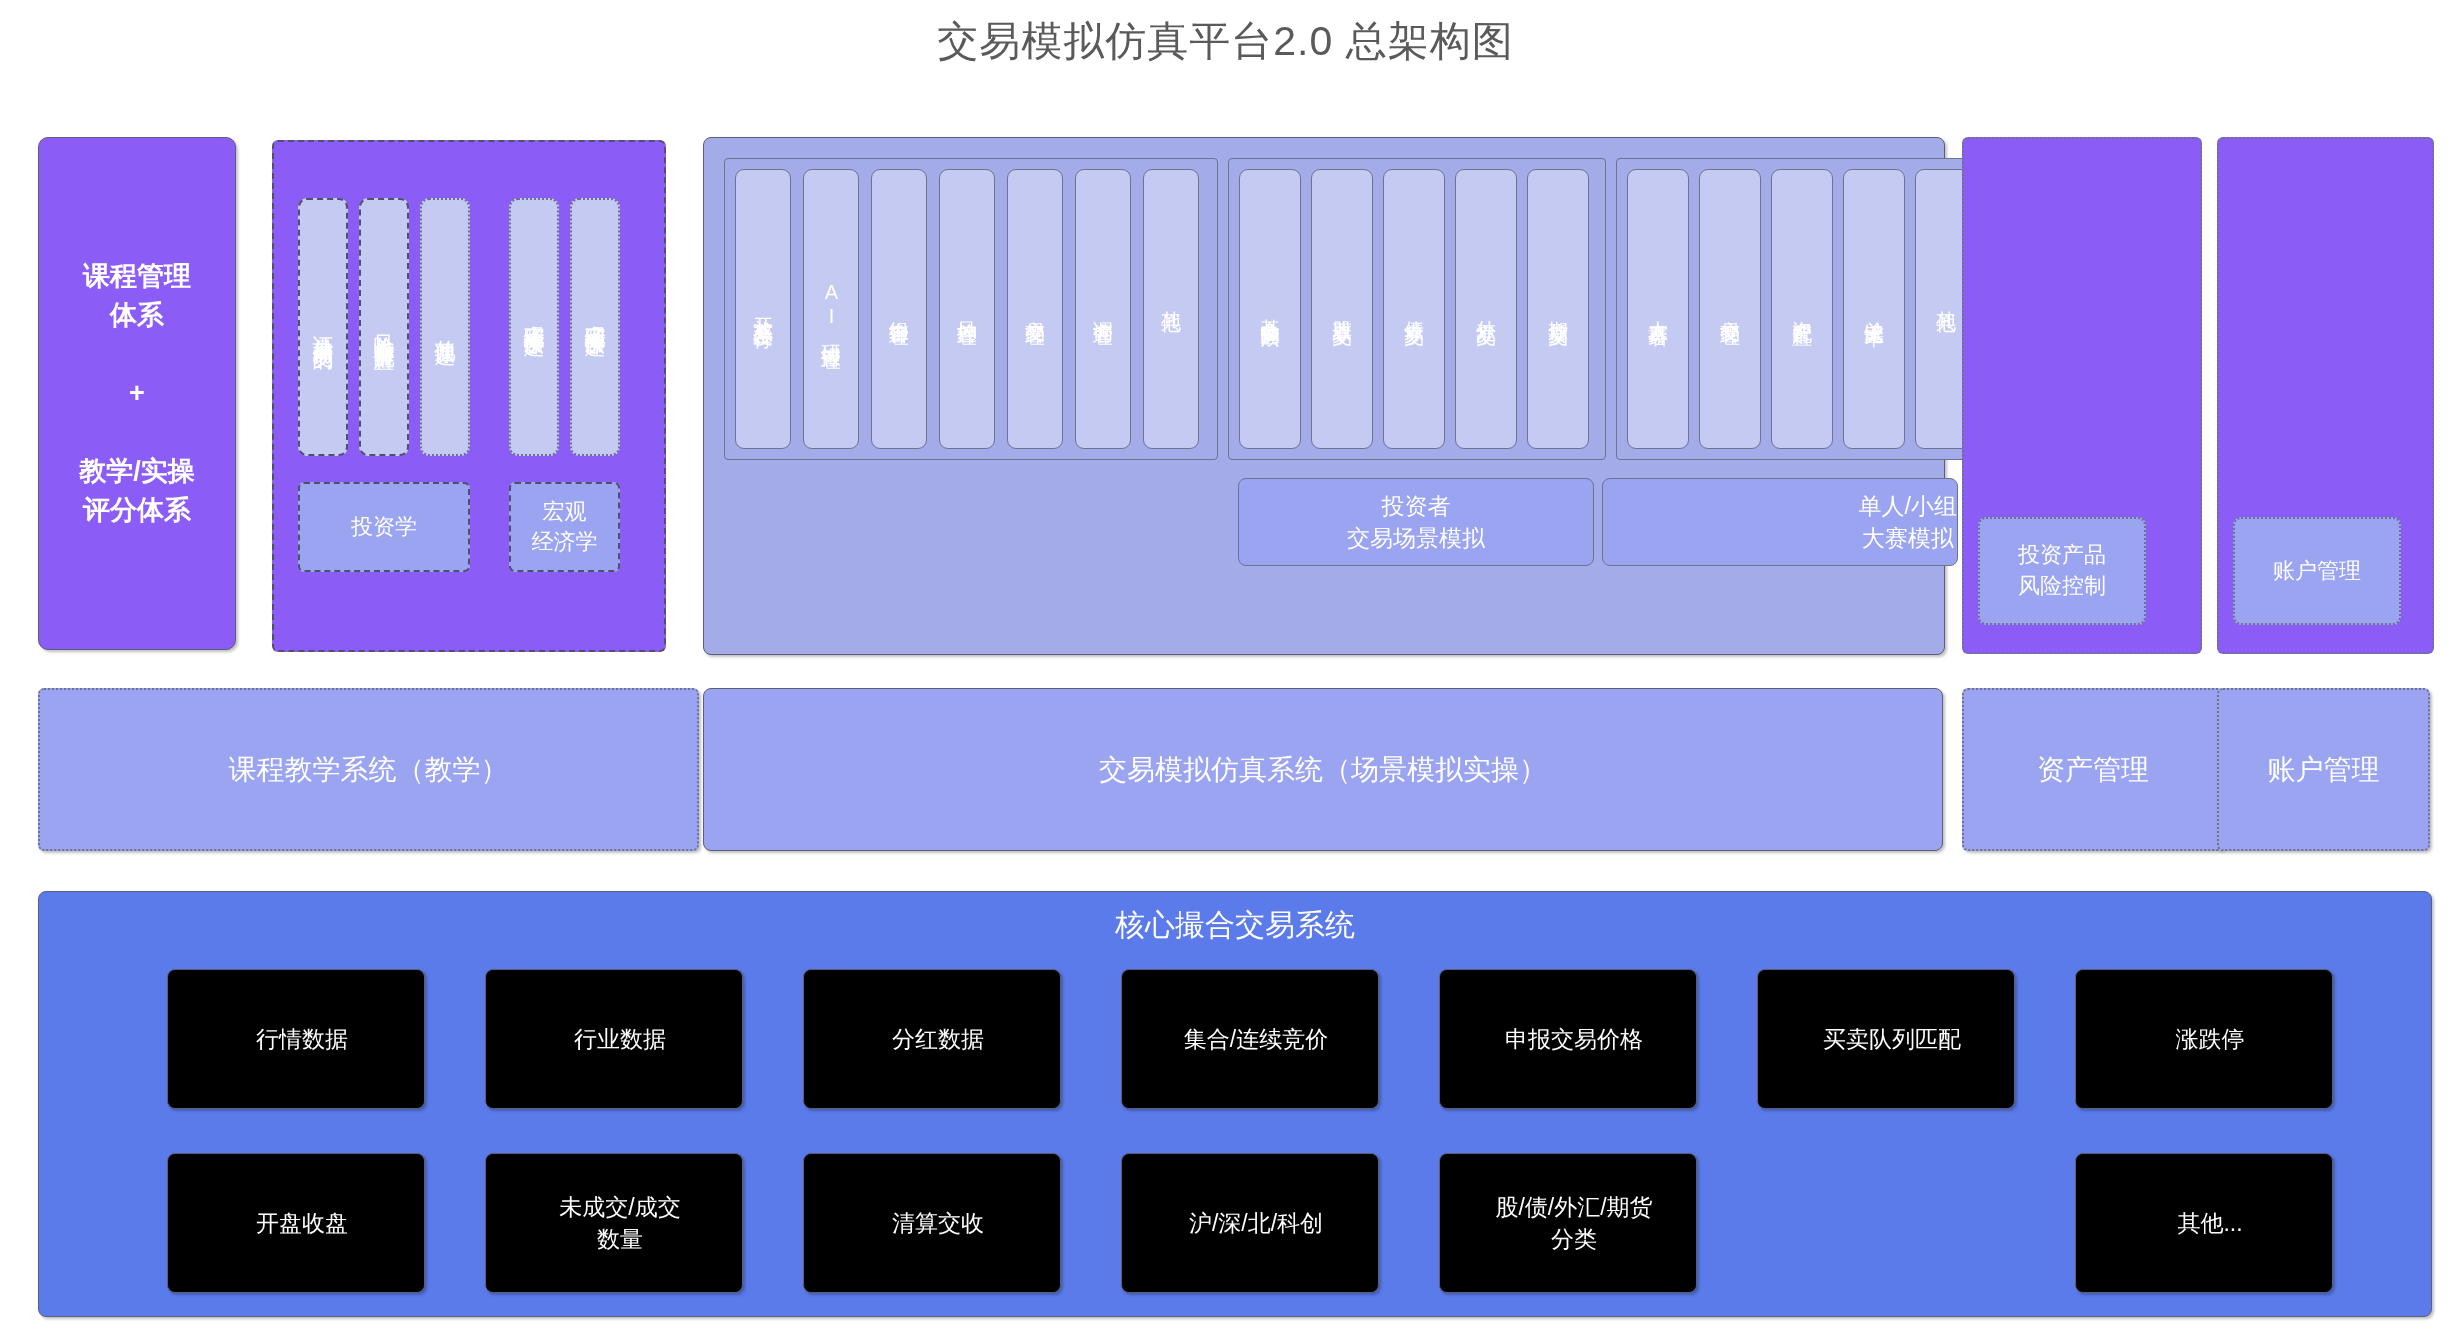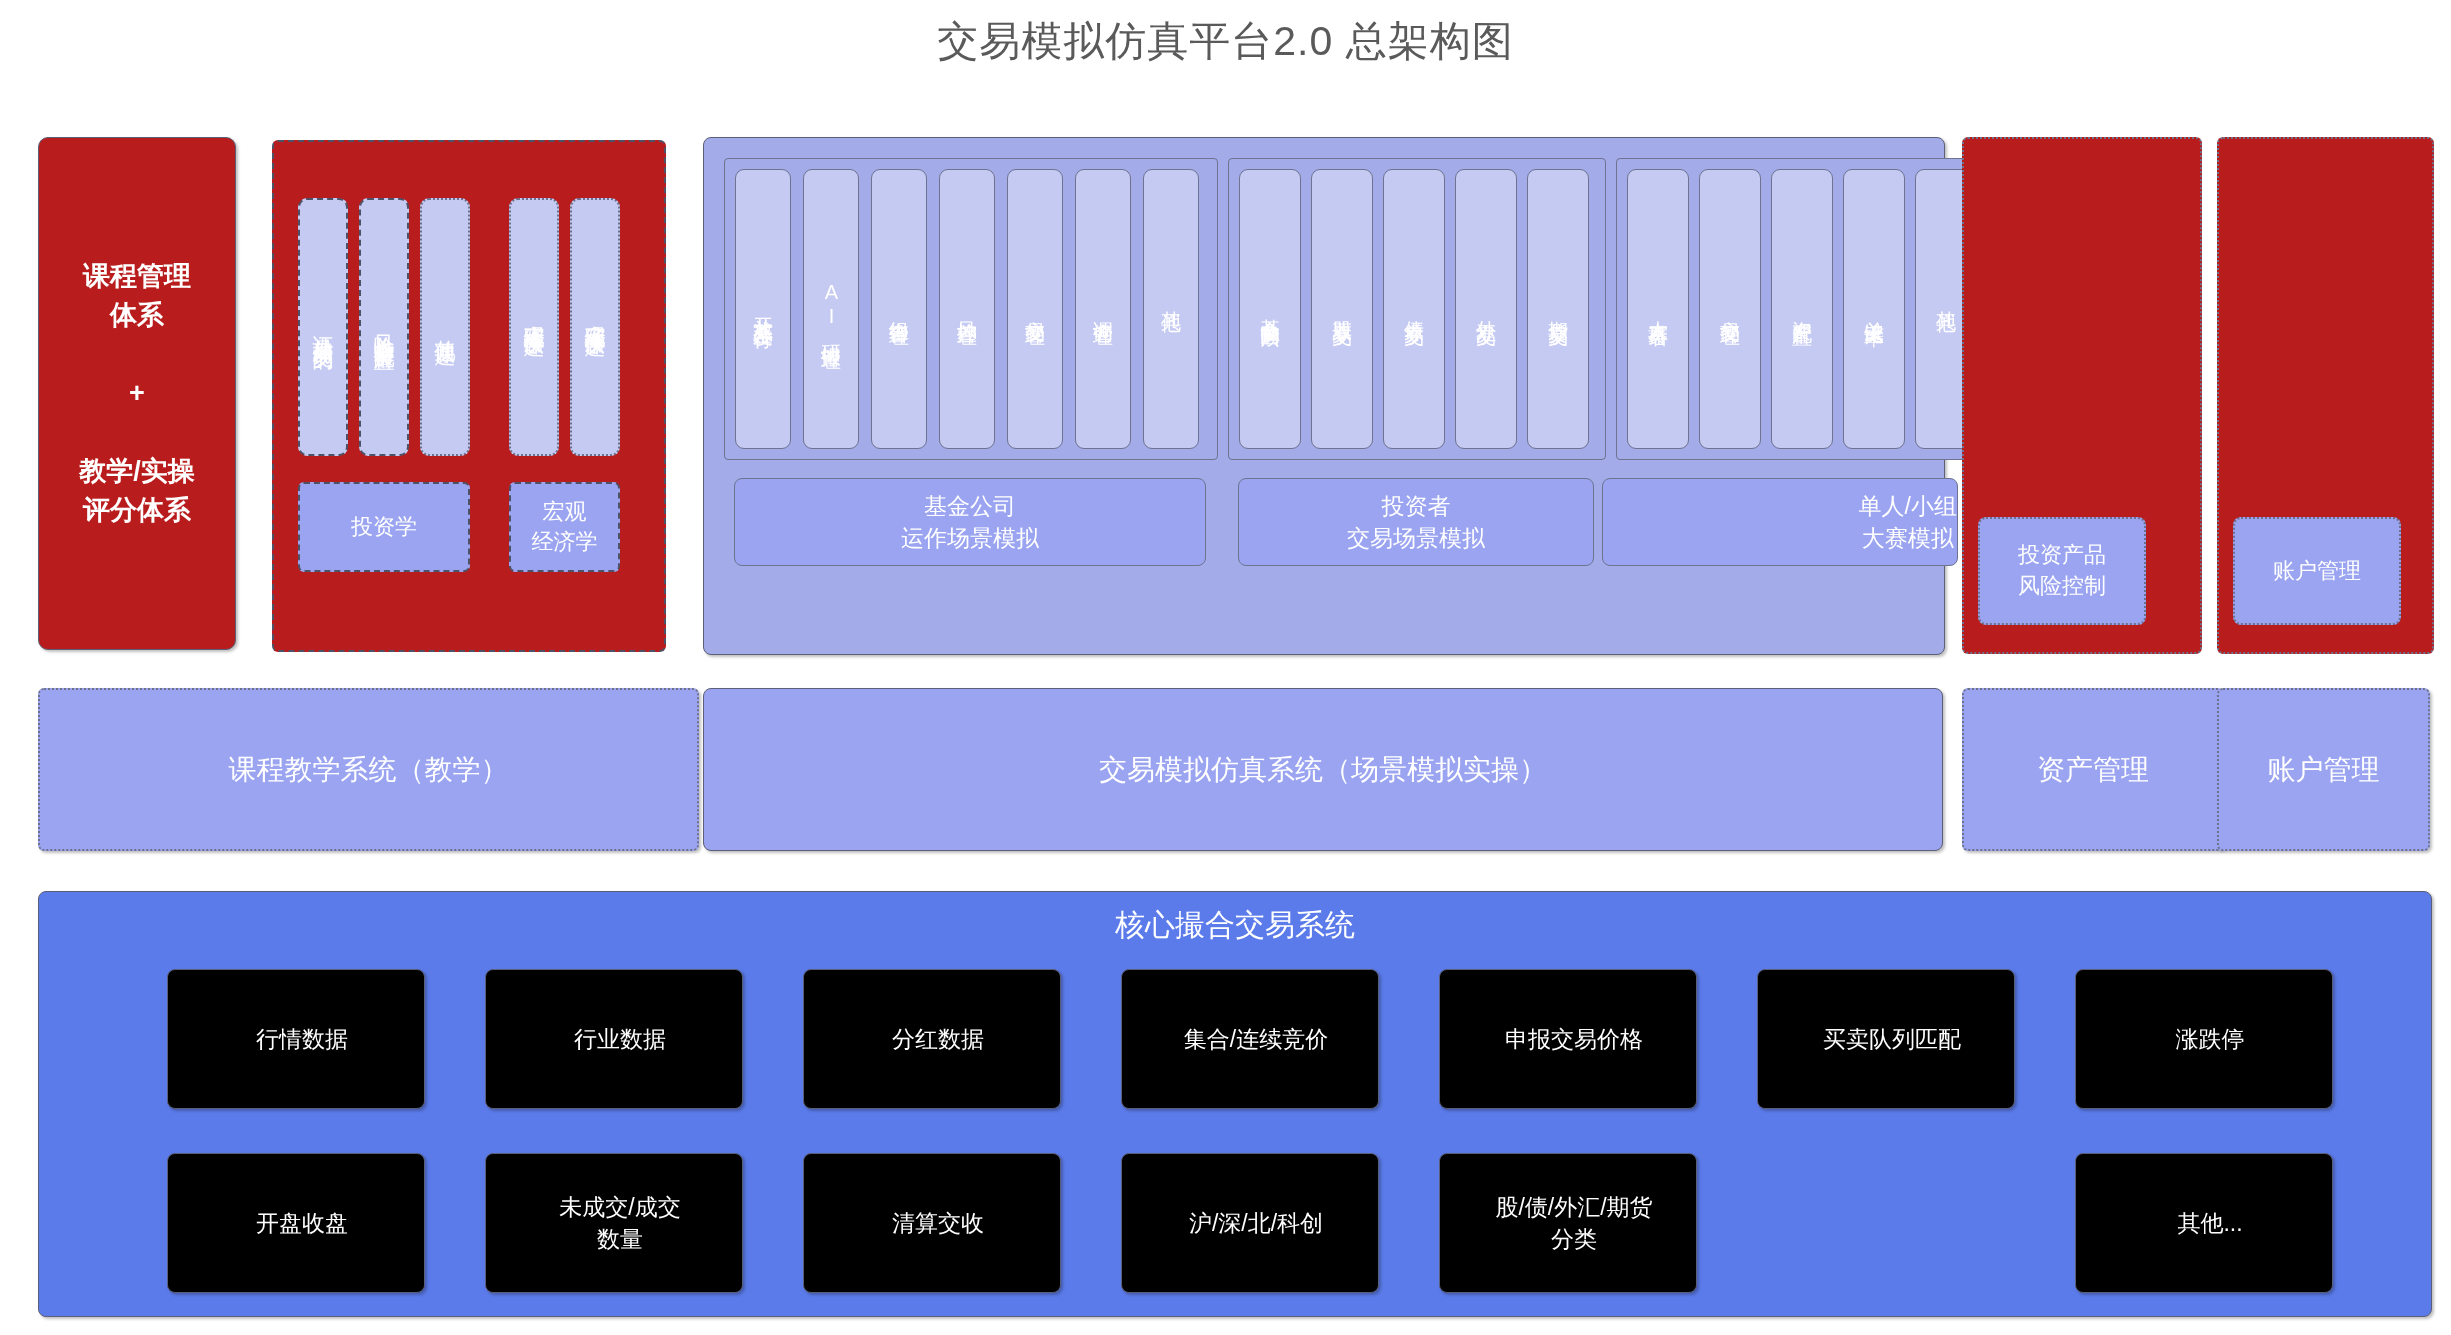--- a/index.html
+++ b/index.html
@@ -17,21 +17,21 @@
     text-align:center;
     font-size:41px;color:#5a5a5a;letter-spacing:1px;
     font-weight:400;
   }
 
   
   .bx{box-sizing:border-box;display:flex;align-items:center;justify-content:center;text-align:center;}
   .sh{box-shadow:2px 2px 3px rgba(0,0,0,0.25);}
 
   
-  .c-lavender{background:#b91c1c;}      
+  .c-lavender{background:#8b5cf6;}      
   .c-light{background:#c5caf2;}         
   .c-mid{background:#a3abe8;}           
   .c-periwinkle{background:#9aa4f0;}    
   .c-core{background:#5b7bea;}          
   .c-corechip{background:#000000;padding-left:12px;}      
 
   .b-solid{border:1.6px solid #5b5f77;}
   .b-dash{border:2.2px dashed #4e5266;}
   .b-dot{border:2.2px dotted #6d718c;}
   .b-thin{border:1.3px solid #6e7390;}
@@ -148,26 +148,20 @@
       <div class="simchip bx c-light b-thin" style="left:282px;top:10px;width:56px;height:280px;">
         <span class="vtext small">交易管理</span>
       </div>
       <div class="simchip bx c-light b-thin" style="left:350px;top:10px;width:56px;height:280px;">
         <span class="vtext small">调仓管理</span>
       </div>
       <div class="simchip bx c-light b-thin" style="left:418px;top:10px;width:56px;height:280px;">
         <span class="vtext small">其他…</span>
       </div>
     </div>
-    <div class="capbar bx c-periwinkle b-thin" style="left:30px;top:340px;width:472px;height:88px;">
-      <span class="htext">
-        <span>基金公司</span><br>
-        <span>运作场景模拟</span>
-      </span>
-    </div>
 
     <div class="simgroup c-mid b-thin" style="left:524px;top:20px;width:376px;height:300px;">
       <div class="simchip bx c-light b-thin" style="left:10px;top:10px;width:62px;height:280px;">
         <span class="vtext small">基金申购赎回</span>
       </div>
       <div class="simchip bx c-light b-thin" style="left:82px;top:10px;width:62px;height:280px;">
         <span class="vtext small">股票交易</span>
       </div>
       <div class="simchip bx c-light b-thin" style="left:154px;top:10px;width:62px;height:280px;">
         <span class="vtext small">债券交易</span>

